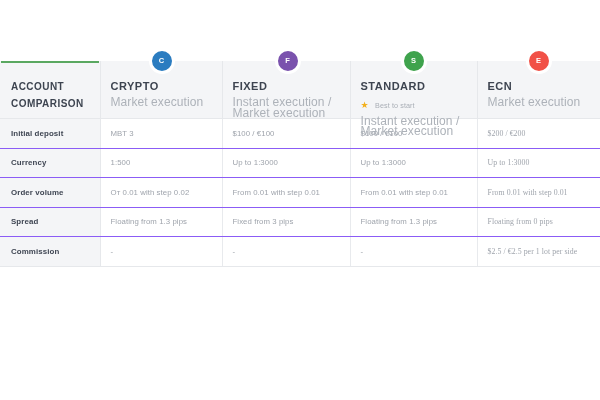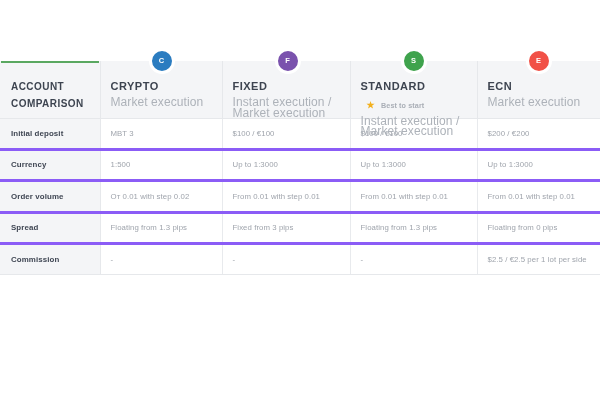--- a/index.html
+++ b/index.html
@@ -102,23 +102,22 @@
     color: #adb2b9;
     line-height: 10.5px;
     margin-top: 2px;
     letter-spacing: 0.08px;
   }
 
   
   .best-badge {
     display: inline-block;
     vertical-align: middle;
-    margin-left: 6px;
+    margin-left: 0;
     white-space: nowrap;
-    font-weight: bold;
   }
   .best-star {
     display: inline-block;
     vertical-align: middle;
     color: #f2b01e;
     font-size: 9px;
     line-height: 9px;
     position: relative;
     top: -0.5px;
   }
@@ -148,32 +147,32 @@
   }
 
   .cb-crypto { background: #2b7cc0; left: 48px; }
   .cb-fixed  { background: #7a52ad; left: 52px; }
   .cb-std    { background: #3fa34d; left: 50px; }
   .cb-ecn    { background: #f15147; left: 48px; }
 
   
   tbody td {
     border-right: 1px solid #e8eaed;
-    border-bottom: 3px solid #8b5cf6;
+    border-bottom: 1px solid #8b5cf6;
     height: 28.5px;
     padding: 0 10px;
     vertical-align: middle;
     font-size: 7.8px;
     color: #9fa4ac;
     letter-spacing: 0.07px;
     background: #ffffff;
     white-space: nowrap;
     overflow: hidden;
   }
-  tbody td:last-child { border-right: none; }
+  tbody td:last-child { border-right: none; font-family: Liberation Serif, serif; }
   tbody tr:last-child td { border-bottom: 1px solid #e6e8eb; }
 
   tbody td.row-label {
     background: #f4f5f7;
     color: #3f4653;
     font-weight: bold;
     font-size: 7.9px;
     letter-spacing: 0.1px;
     padding-left: 11px;
     border-right: 1px solid #e6e8eb;

